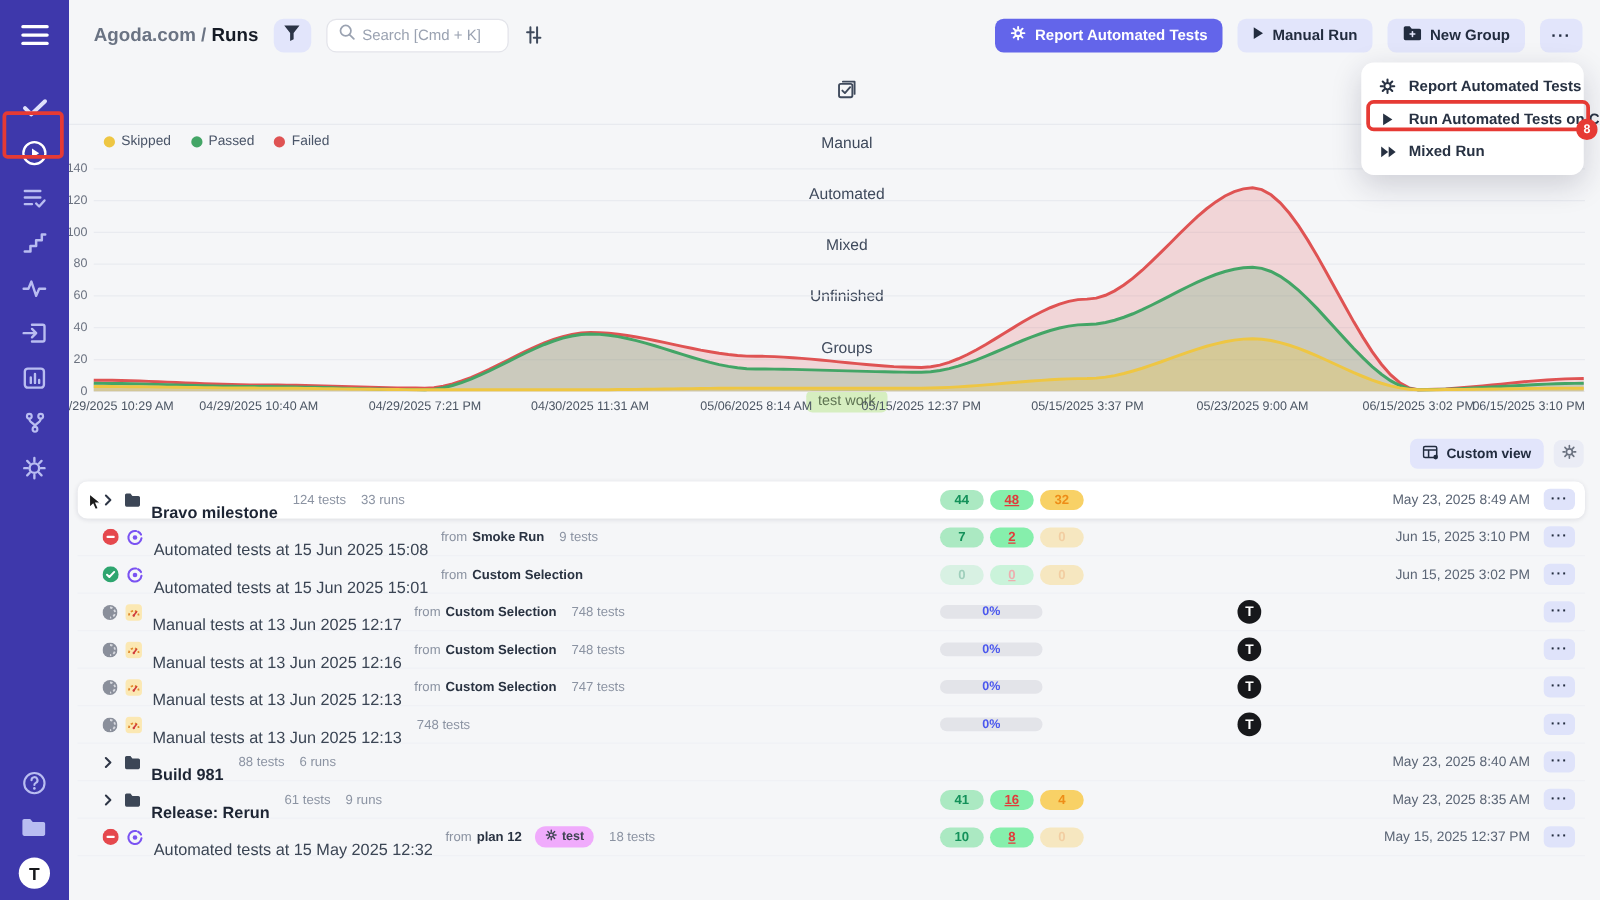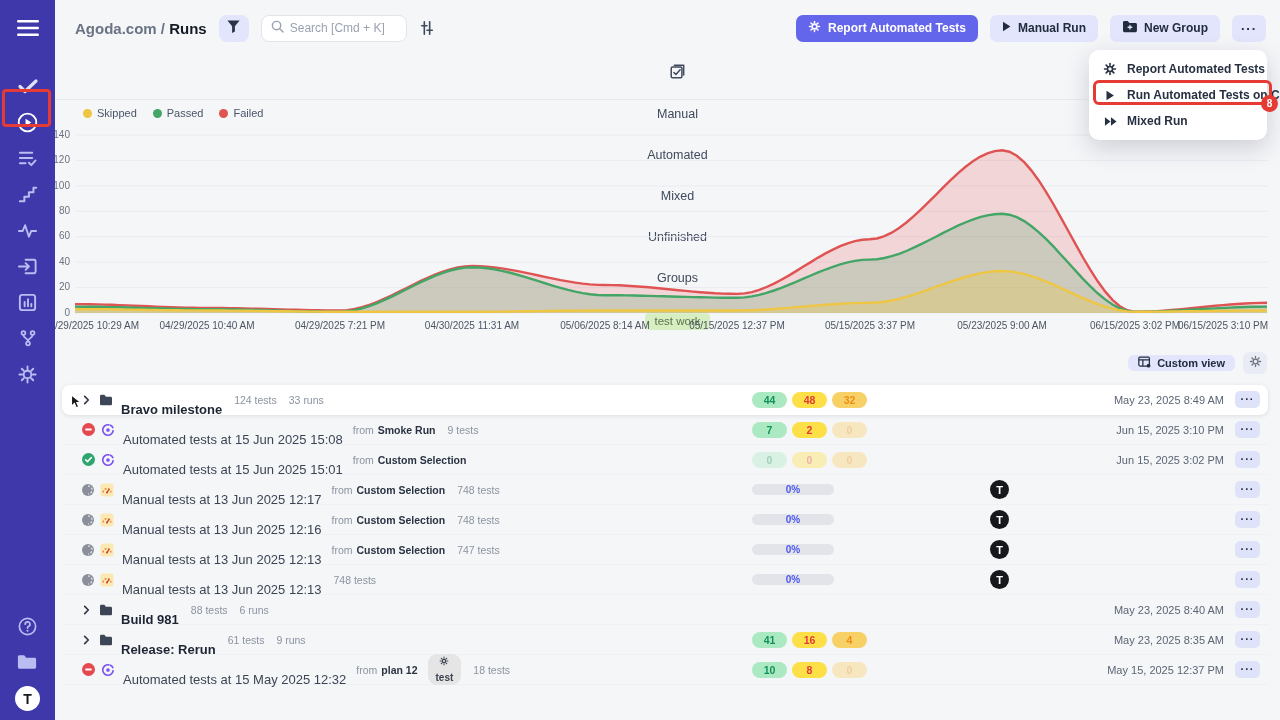--- a/index.html
+++ b/index.html
@@ -50,45 +50,45 @@
   
   .legend { display:flex; gap:16px; margin:4px 0 0 28px; font-size:11px; color:#4a5568; align-items:center; height:18px; }
   .legend-item { display:flex; align-items:center; }
   .legend-dot { width:9px; height:9px; border-radius:50%; margin-right:5px; }
   svg.chart { display:block; }
   .xlabels { position:relative; height:16px; font-size:10px; color:#4b5563; }
   .xlabels span { position:absolute; top:2px; transform:translateX(-50%); white-space:nowrap; }
 
   
   .viewbar { display:flex; justify-content:flex-end; align-items:center; gap:8px; padding:16px 13px 0; height:42px; }
-  .custom-view { height:16px; background:#e2e5fb; border:none; border-radius:6px; display:inline-flex; align-items:center;
+  .custom-view { height:24px; background:#e2e5fb; border:none; border-radius:6px; display:inline-flex; align-items:center;
                  gap:6px; padding:0 10px; font-size:11px; font-weight:bold; color:#222c3f; cursor:pointer;
                  font-family:"Liberation Sans",sans-serif; }
   .gear-btn { width:24px; height:22px; background:#eaecf5; border:none; border-radius:6px;
               display:inline-flex; align-items:center; justify-content:center; cursor:pointer; }
 
   
   .runs { padding:9px 12px 0 7px; }
   .row { position:relative; height:30px; display:flex; align-items:center; padding-left:20px;
          font-size:13px; color:#3b4554; border-bottom:1px solid #f0f1f5; cursor:pointer; }
   .row.card { background:#fff; border-radius:8px; box-shadow:0 1px 4px rgba(20,20,50,.10); border-bottom:1px solid transparent; }
   .row .icon { display:inline-flex; align-items:center; margin-right:6px; flex:none; }
   .row .chev { margin-right:8px; }
   .cursor { position:absolute; left:8px; top:9px; z-index:5; }
   .title { margin-left:2px; font-weight:500; color:#3b4554; white-space:nowrap;margin-top:20px; }
   .group-title { font-weight:bold; color:#1d2534; font-size:13px; }
   .meta { font-size:10.5px; color:#8b93a2; margin-left:12px; white-space:nowrap; }
   .from-label { font-size:10.5px; color:#8b93a2; margin-left:10px; }
   .from-val { font-size:10.5px; font-weight:bold; color:#2a3342; margin-left:4px; white-space:nowrap; }
-  .tagpill { display:inline-flex; align-items:center; gap:4px; background:#e5e5e5; border-radius:9px;
-             padding:2px 8px; font-size:10px; font-weight:bold; color:#3c4350; margin-left:10px;flex-direction:column; }
+  .tagpill { display:inline-flex; align-items:center; gap:4px; background:#f0abfc; border-radius:9px;
+             padding:2px 8px; font-size:10px; font-weight:bold; color:#3c4350; margin-left:10px; }
   .badges { position:absolute; left:690px; display:flex; gap:5px; }
   .pill { min-width:35px; text-align:center; padding:2px 0; border-radius:9px; font-size:10.5px; font-weight:bold; }
   .pill.passed { background:#abe9c2; color:#13915a; }
-  .pill.failed { background:#fde047; color:#e23b3b; }
+  .pill.failed { background:#86efac; color:#e23b3b;text-decoration:underline; }
   .pill.skipped { background:#f8d166; color:#ee8d17; }
   .pill.faded { opacity:.38; }
   .progress { position:absolute; left:690px; width:82px; height:11px; background:#e3e4e9; border-radius:6px; }
   .progress span { position:absolute; width:100%; text-align:center; top:0; font-size:10px; font-weight:bold;
                    color:#4a57ee; line-height:11px; }
   .avatar { position:absolute; left:928px; width:19px; height:19px; border-radius:50%; background:#17181b;
             color:#fff; font-size:11px; font-weight:bold; display:flex; align-items:center; justify-content:center; }
   .rdate { position:absolute; right:44px; font-size:11px; color:#5b6575; white-space:nowrap; }
   .more-btn { position:absolute; right:8px; width:25px; height:17px; background:#dfe3fa; border:none; border-radius:5px;
               color:#222c3f; font-weight:bold; font-size:11px; letter-spacing:1px; line-height:1;

